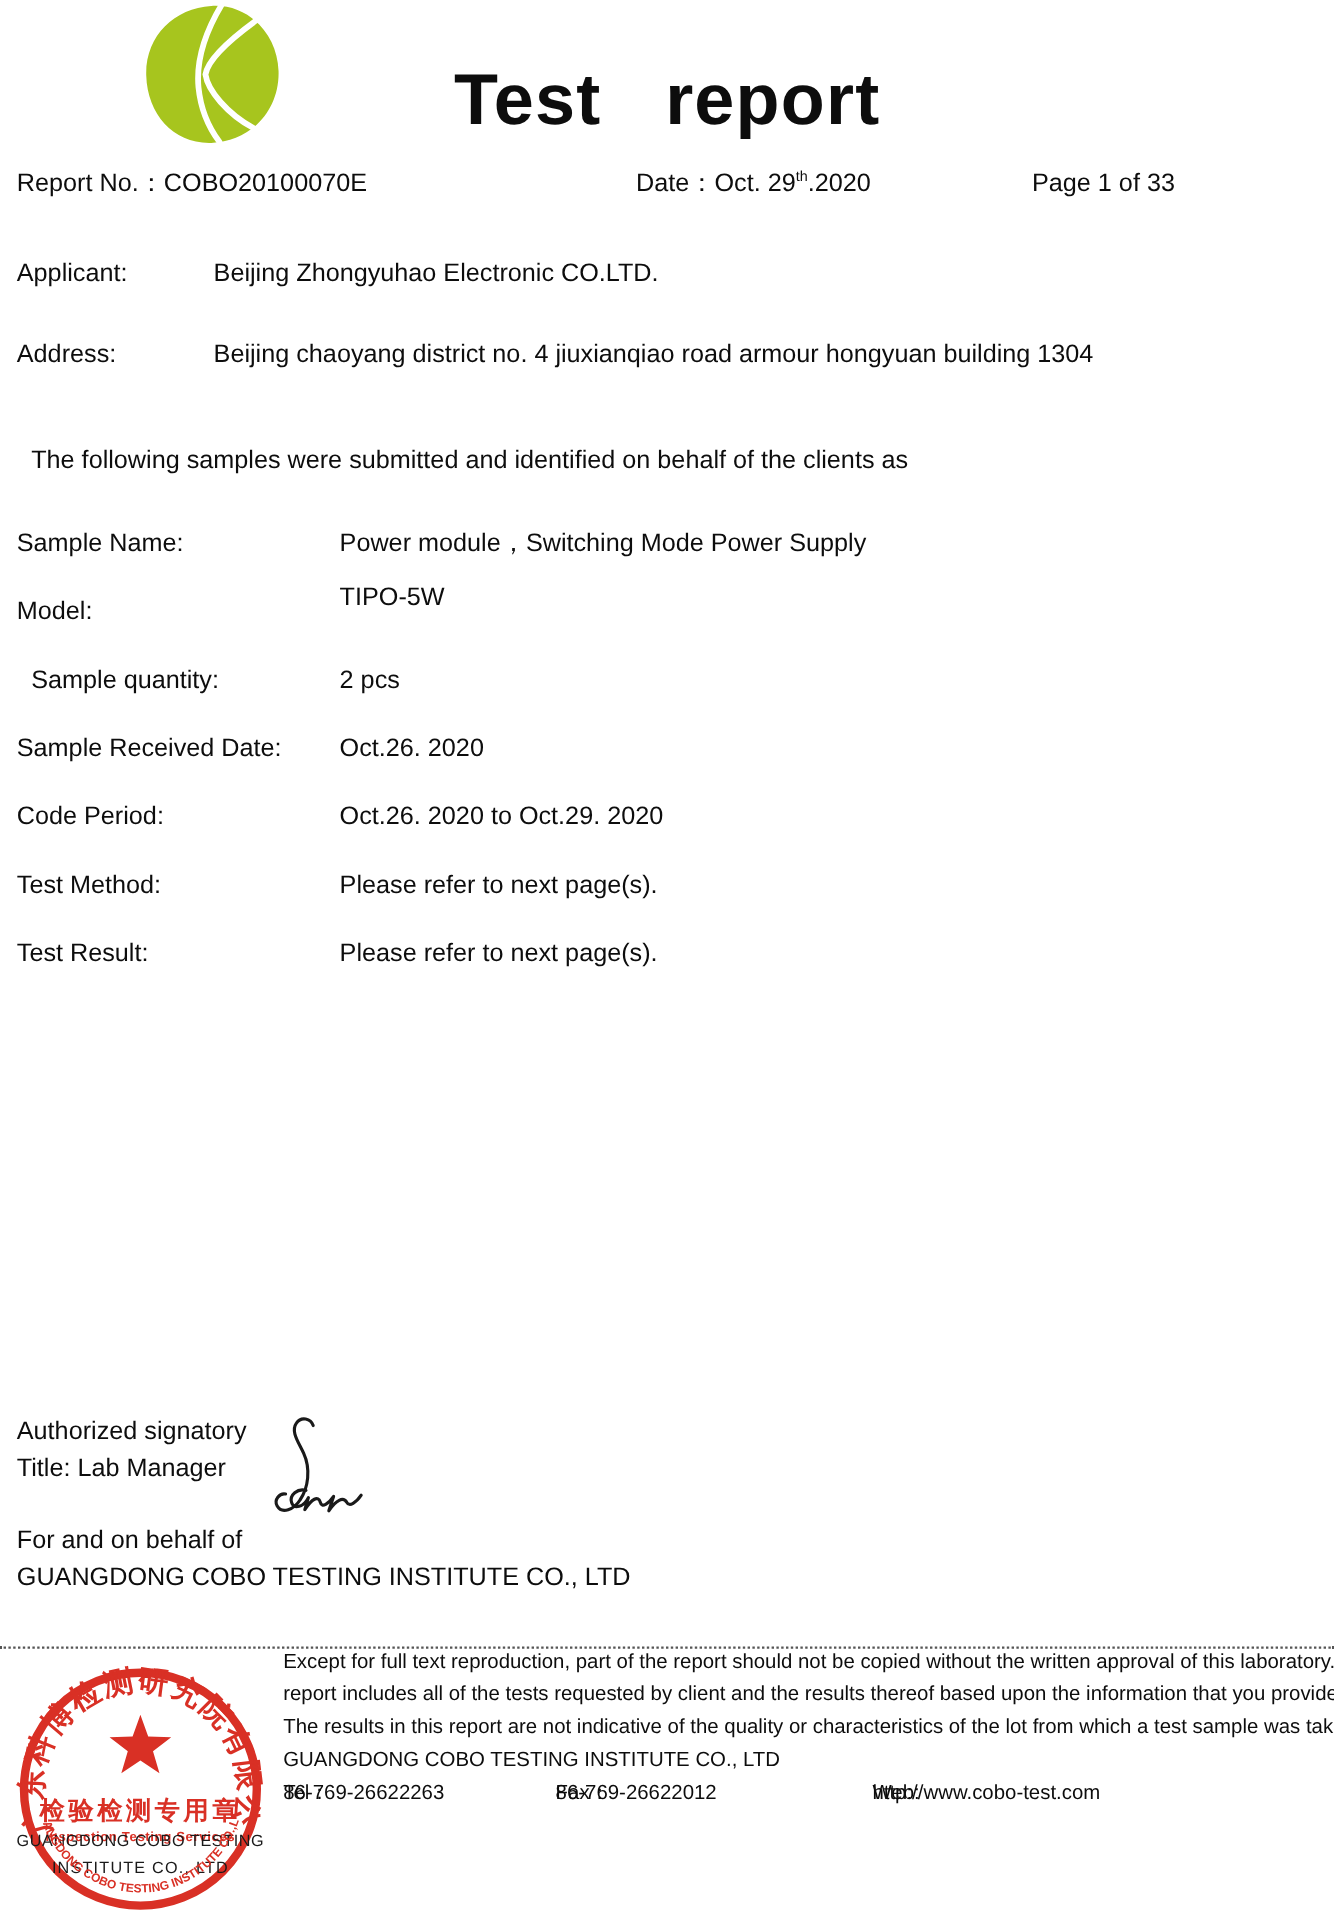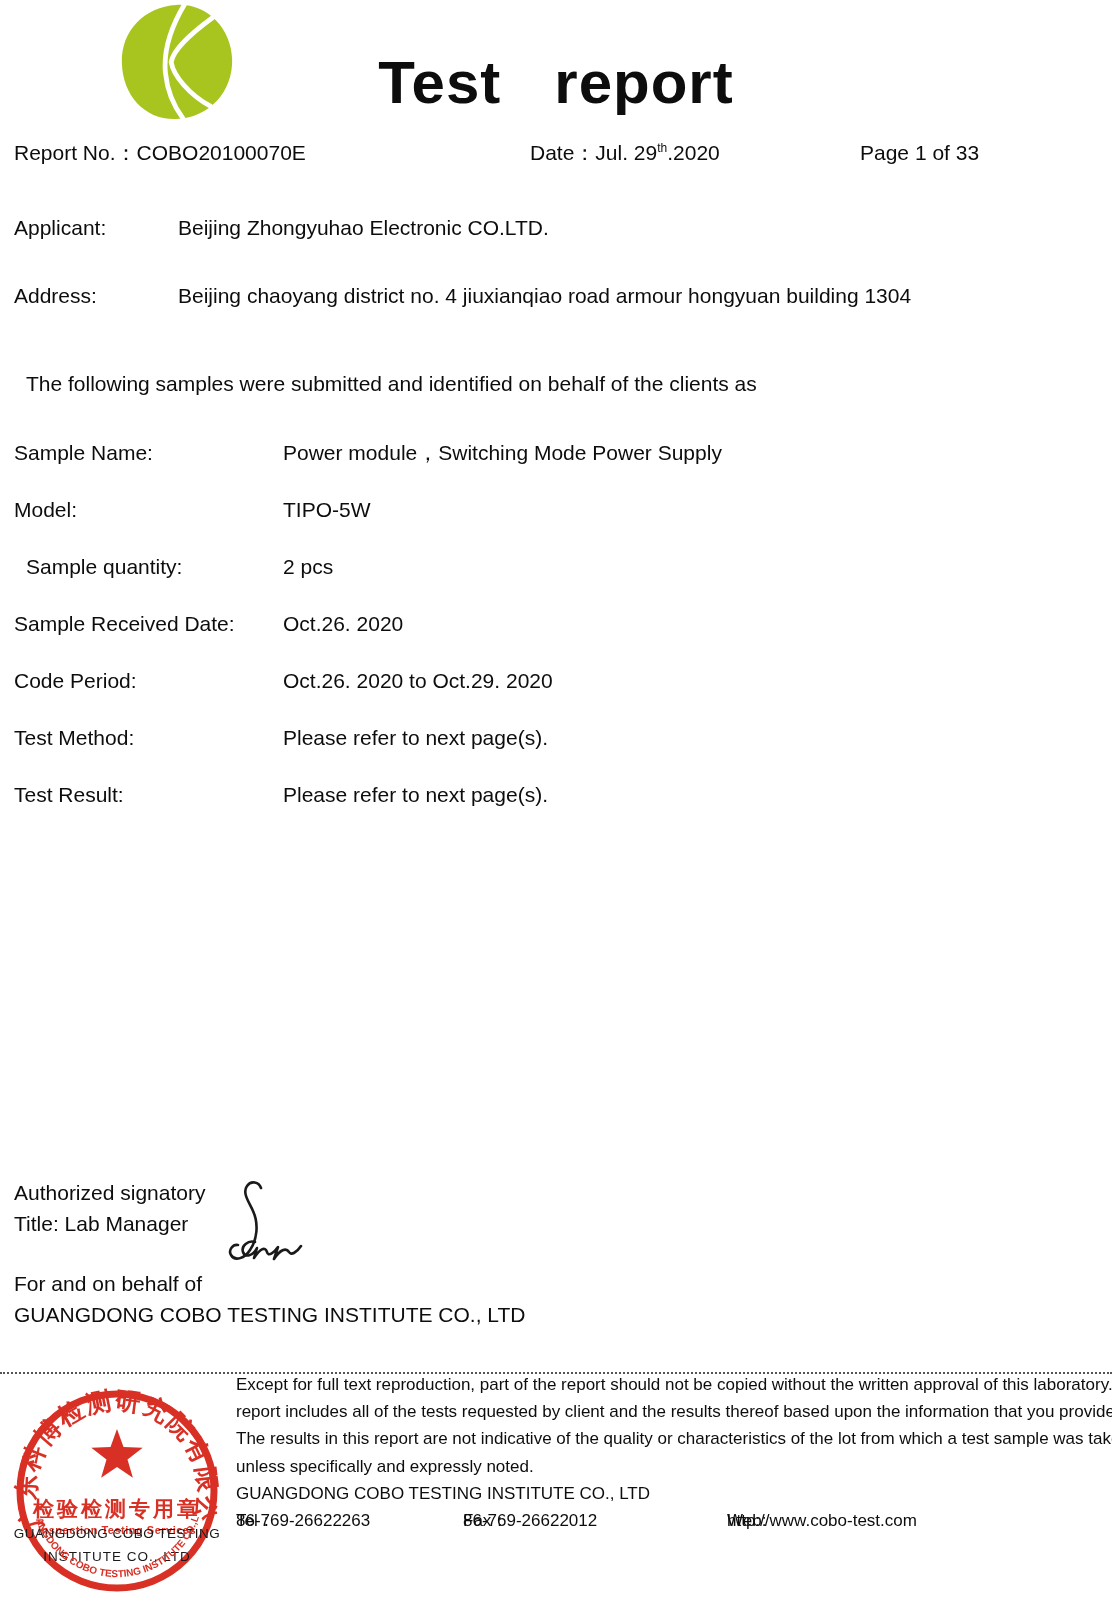--- a/index.html
+++ b/index.html
@@ -40,34 +40,34 @@
 
 <svg class="logo" viewBox="0 0 122 122" aria-hidden="true">
   <path d="M60 2 C92 0 117 26 118 58 C119 92 94 119 60 120 C28 121 5 96 4 62 C3 28 28 4 60 2 Z" style="fill:var(--logo-green)"></path>
   <path d="M69 1 C54 26 47 50 49 72 C51 92 58 107 67 119" style="fill:none;stroke:#ffffff;stroke-width:5;stroke-linecap:round"></path>
   <path d="M98 15 C72 34 57 49 55 61 C57 75 74 95 96 107" style="fill:none;stroke:#ffffff;stroke-width:5;stroke-linecap:round"></path>
 </svg>
 
 <div class="title">Test   report</div>
 
 <div class="t" style="left:14px;top:141px;"><span>Report No.：</span><span>COBO20100070E</span></div>
-<div class="t" style="left:530px;top:141px;"><span>Date：</span><span>Jul. 29</span><sup class="th">th</sup><span>.2020</span></div>
+<div class="t" style="left:530px;top:141px;"><span>Date：</span><span>Oct. 29</span><sup class="th">th</sup><span>.2020</span></div>
 <div class="t" style="left:860px;top:141px;">Page 1 of 33</div>
 
 <div class="t" style="left:14px;top:216px;">Applicant:</div>
 <div class="t" style="left:178px;top:216px;">Beijing Zhongyuhao Electronic CO.LTD.</div>
 <div class="t" style="left:14px;top:284px;">Address:</div>
 <div class="t" style="left:178px;top:284px;">Beijing chaoyang district no. 4 jiuxianqiao road armour hongyuan building 1304</div>
 
 <div class="t" style="left:26px;top:372px;">The following samples were submitted and identified on behalf of the clients as</div>
 
 <div class="t" style="left:14px;top:441px;">Sample Name:</div>
 <div class="t" style="left:283px;top:441px;">Power module，Switching Mode Power Supply</div>
 <div class="t" style="left:14px;top:498px;">Model:</div>
-<div class="t" style="left:283px;top:498px;">TIPO-5W</div>
+<div class="t" style="left:283px;top:486px;">TIPO-5W</div>
 <div class="t" style="left:26px;top:555px;">Sample quantity:</div>
 <div class="t" style="left:283px;top:555px;">2 pcs</div>
 <div class="t" style="left:14px;top:612px;">Sample Received Date:</div>
 <div class="t" style="left:283px;top:612px;">Oct.26. 2020</div>
 <div class="t" style="left:14px;top:669px;">Code Period:</div>
 <div class="t" style="left:283px;top:669px;">Oct.26. 2020 to Oct.29. 2020</div>
 <div class="t" style="left:14px;top:726px;">Test Method:</div>
 <div class="t" style="left:283px;top:726px;">Please refer to next page(s).</div>
 <div class="t" style="left:14px;top:783px;">Test Result:</div>
 <div class="t" style="left:283px;top:783px;">Please refer to next page(s).</div>
@@ -82,21 +82,20 @@
 
 <div class="t" style="left:14px;top:1272px;">For and on behalf of</div>
 <div class="t" style="left:14px;top:1303px;">GUANGDONG COBO TESTING INSTITUTE CO., LTD</div>
 
 <div class="sep"></div>
 
 <div class="footer">
   <div class="fline">Except for full text reproduction, part of the report should not be copied without the written approval of this laboratory. Our</div>
   <div class="fline">report includes all of the tests requested by client and the results thereof based upon the information that you provided to us.</div>
   <div class="fline">The results in this report are not indicative of the quality or characteristics of the lot from which a test sample was taken</div>
-  <div class="fline">unless specifically and expressly noted.</div>
   <div class="fline">GUANGDONG COBO TESTING INSTITUTE CO., LTD</div>
   <div class="telrow">
     <span style="left:0;">
         <span>Tel：</span>
         <span>86-769-26622263</span>
       </span>
     <span style="left:227px;">
         <span>Fax：</span>
         <span>86-769-26622012</span>
       </span>

